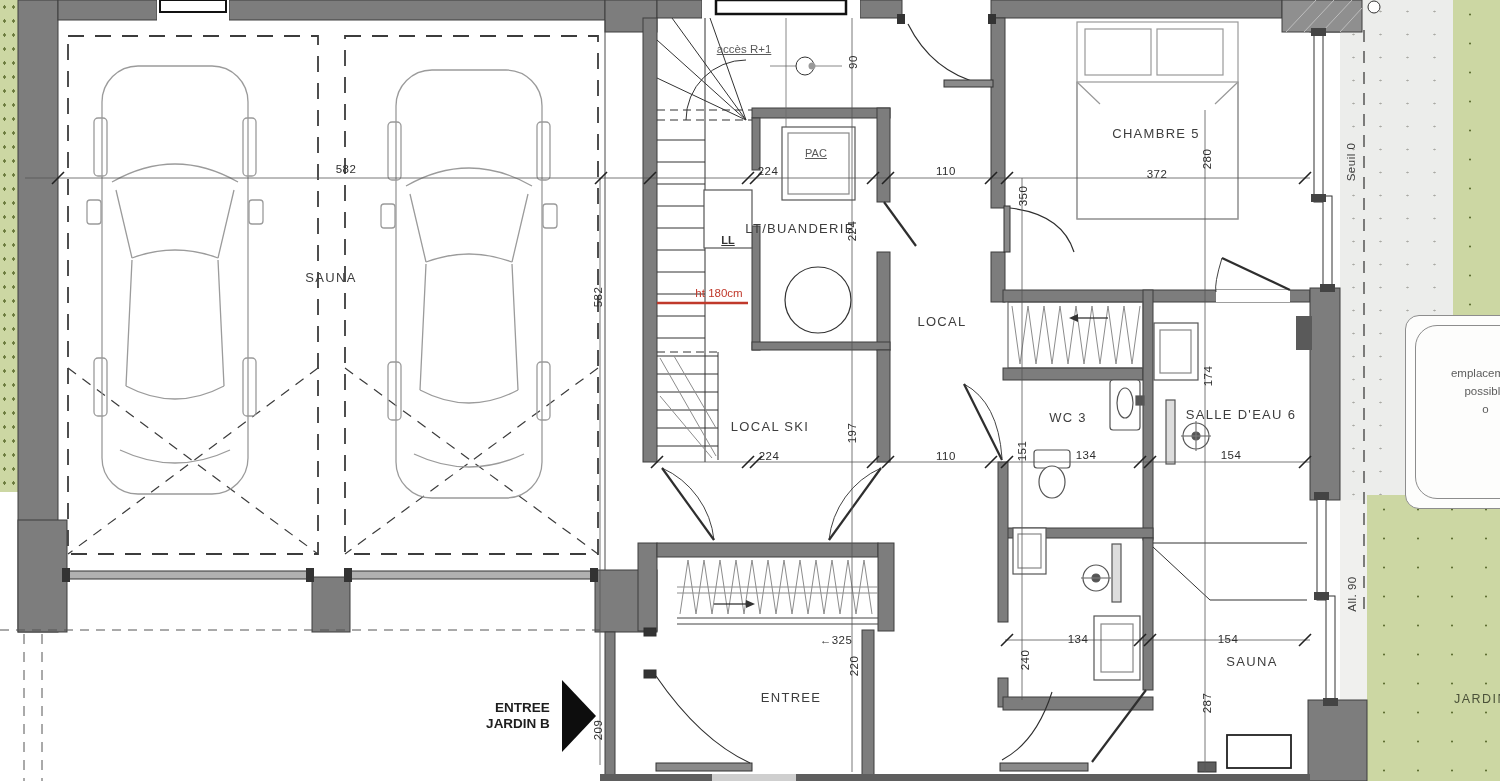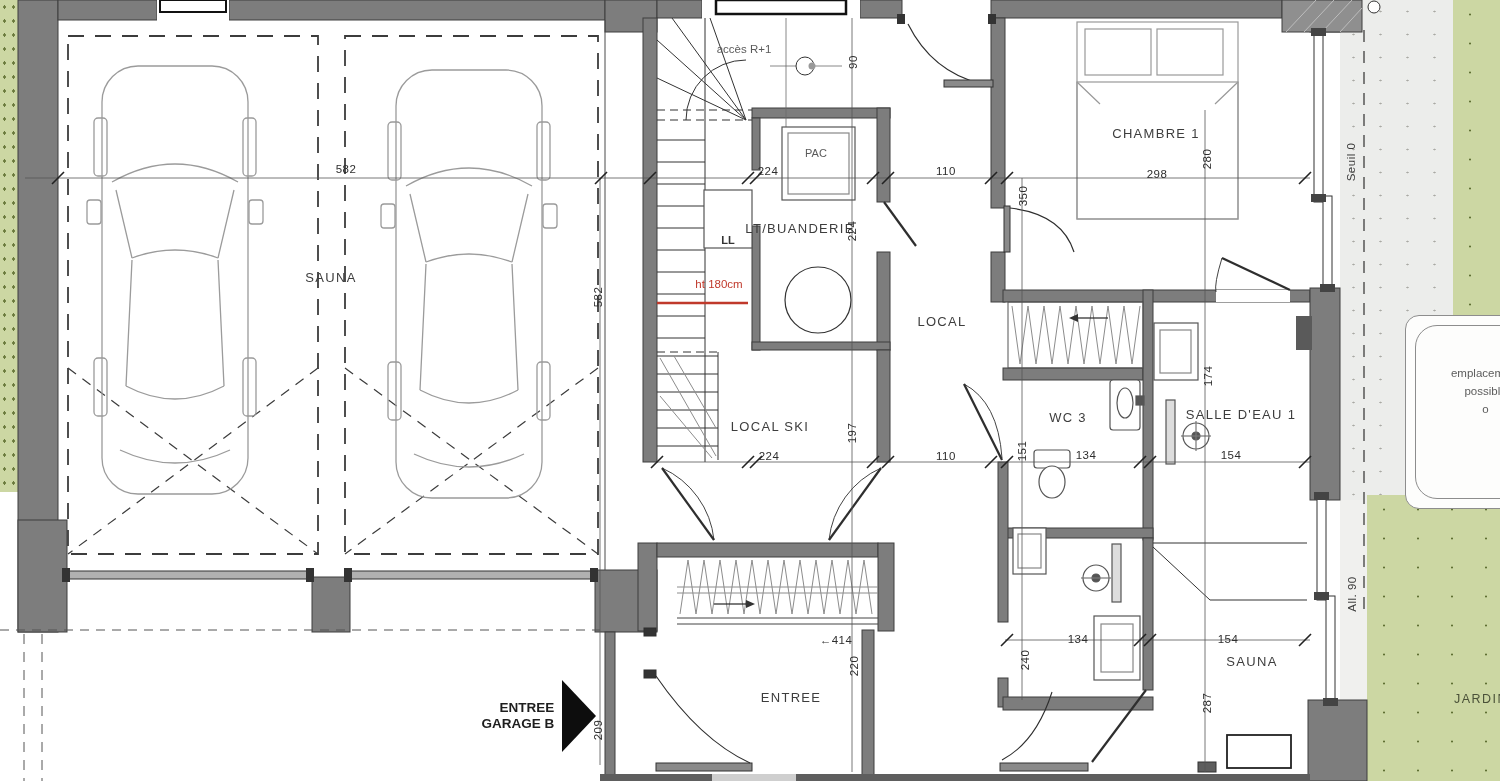--- a/index.html
+++ b/index.html
@@ -12,21 +12,21 @@
   .greenstrip{background:#ccd7a3;
          background-image:radial-gradient(#6a7a3c 1px, rgba(0,0,0,0) 1.4px);
          background-size:9px 14px;}
   .terrace{background:#ecedeb;
          background-image:radial-gradient(#a9a9a4 0.9px, rgba(0,0,0,0) 1.3px);
          background-size:27px 23px;}
   .terrace2{background:#f0f0ee;}
   svg.lines{position:absolute;left:0;top:0;}
   .lbl{position:absolute;transform:translate(-50%,-50%);white-space:nowrap;color:#3c3c3c;}
   .room{font-size:13px;letter-spacing:1.3px;color:#3d3d3d;}
-  .small{font-size:11px;color:#5a5a5a;}
+  .small{font-size:11px;color:#5a5a5a;text-decoration:underline;}
   .dim{font-size:11.5px;color:#2e2e2e;letter-spacing:0.5px;}
   .vdim{transform:translate(-50%,-50%) rotate(-90deg);}
   .red{color:#c0392b;font-size:11.5px;}
   .boldlbl{font-size:13.5px;font-weight:bold;color:#1e1e1e;text-align:right;line-height:16px;}
   .jardin{font-size:12.5px;letter-spacing:1.5px;color:#4a5138;}
   .empl-box{position:absolute;left:1405px;top:315px;width:130px;height:192px;
             border:1.6px solid #8d8d8d;border-radius:14px;background:#fdfdfc;}
   .empl-inner{position:absolute;left:9px;top:9px;right:-20px;bottom:9px;
               border:1.6px solid #8d8d8d;border-radius:22px;
               display:flex;flex-direction:column;justify-content:flex-start;
@@ -336,45 +336,45 @@
       <line x1="1144" y1="468" x2="1156" y2="456"></line>
         <line x1="1299" y1="468" x2="1311" y2="456"></line>
       <line x1="1001" y1="646" x2="1013" y2="634"></line>
         <line x1="1134" y1="646" x2="1146" y2="634"></line>
       <line x1="1144" y1="646" x2="1156" y2="634"></line>
         <line x1="1299" y1="646" x2="1311" y2="634"></line>
     </g>
   </svg>
 
   <div class="lbl room" style="left:331px;top:277px">SAUNA</div>
-  <div class="lbl room" style="left:1156px;top:133px">CHAMBRE 1</div>
+  <div class="lbl room" style="left:1156px;top:133px">CHAMBRE 5</div>
   <div class="lbl room" style="left:800px;top:228px">LT/BUANDERIE</div>
   <div class="lbl small" style="left:816px;top:153px">PAC</div>
   <div class="lbl room" style="left:942px;top:321px">LOCAL</div>
   <div class="lbl room" style="left:1068px;top:417px">WC 3</div>
-  <div class="lbl room" style="left:1241px;top:414px">SALLE D'EAU 1</div>
+  <div class="lbl room" style="left:1241px;top:414px">SALLE D'EAU 6</div>
   <div class="lbl room" style="left:770px;top:426px">LOCAL SKI</div>
   <div class="lbl room" style="left:1252px;top:661px">SAUNA</div>
   <div class="lbl room" style="left:791px;top:697px">ENTREE</div>
 
   <div class="lbl small" style="left:744px;top:49px;font-size:11.5px">accès R+1</div>
   <div class="lbl small" style="left:728px;top:240px;color:#333;font-weight:bold;font-size:11px">LL</div>
-  <div class="lbl red" style="left:719px;top:284px">ht 180cm</div>
+  <div class="lbl red" style="left:719px;top:293px">ht 180cm</div>
 
   <div class="lbl dim" style="left:346px;top:169px">582</div>
   <div class="lbl dim" style="left:768px;top:171px">224</div>
   <div class="lbl dim" style="left:946px;top:171px">110</div>
-  <div class="lbl dim" style="left:1157px;top:174px">298</div>
+  <div class="lbl dim" style="left:1157px;top:174px">372</div>
   <div class="lbl dim" style="left:769px;top:456px">224</div>
   <div class="lbl dim" style="left:946px;top:456px">110</div>
   <div class="lbl dim" style="left:1086px;top:455px">134</div>
   <div class="lbl dim" style="left:1231px;top:455px">154</div>
   <div class="lbl dim" style="left:1078px;top:639px">134</div>
   <div class="lbl dim" style="left:1228px;top:639px">154</div>
-  <div class="lbl dim" style="left:836px;top:640px"><span>←</span><span>414</span></div>
+  <div class="lbl dim" style="left:836px;top:640px"><span>←</span><span>325</span></div>
 
   <div class="lbl dim vdim" style="left:598px;top:297px">582</div>
   <div class="lbl dim vdim" style="left:853px;top:62px">90</div>
   <div class="lbl dim vdim" style="left:1207px;top:159px">280</div>
   <div class="lbl dim vdim" style="left:1023px;top:196px">350</div>
   <div class="lbl dim vdim" style="left:852px;top:231px">224</div>
   <div class="lbl dim vdim" style="left:1208px;top:376px">174</div>
   <div class="lbl dim vdim" style="left:852px;top:433px">197</div>
   <div class="lbl dim vdim" style="left:1022px;top:451px">151</div>
   <div class="lbl dim vdim" style="left:854px;top:666px">220</div>
@@ -389,17 +389,17 @@
   <div class="empl-box">
     <div class="empl-inner">
       <span>emplacement</span>
       <span>possible</span>
       <span>o</span>
     </div>
   </div>
 
   <div class="lbl boldlbl" style="left:518px;top:716px">
     <div>ENTREE</div>
-    <div>GARAGE B</div>
+    <div>JARDIN B</div>
   </div>
   <div class="arrow-entree"></div>
 
 </div>
 
 </body></html>

